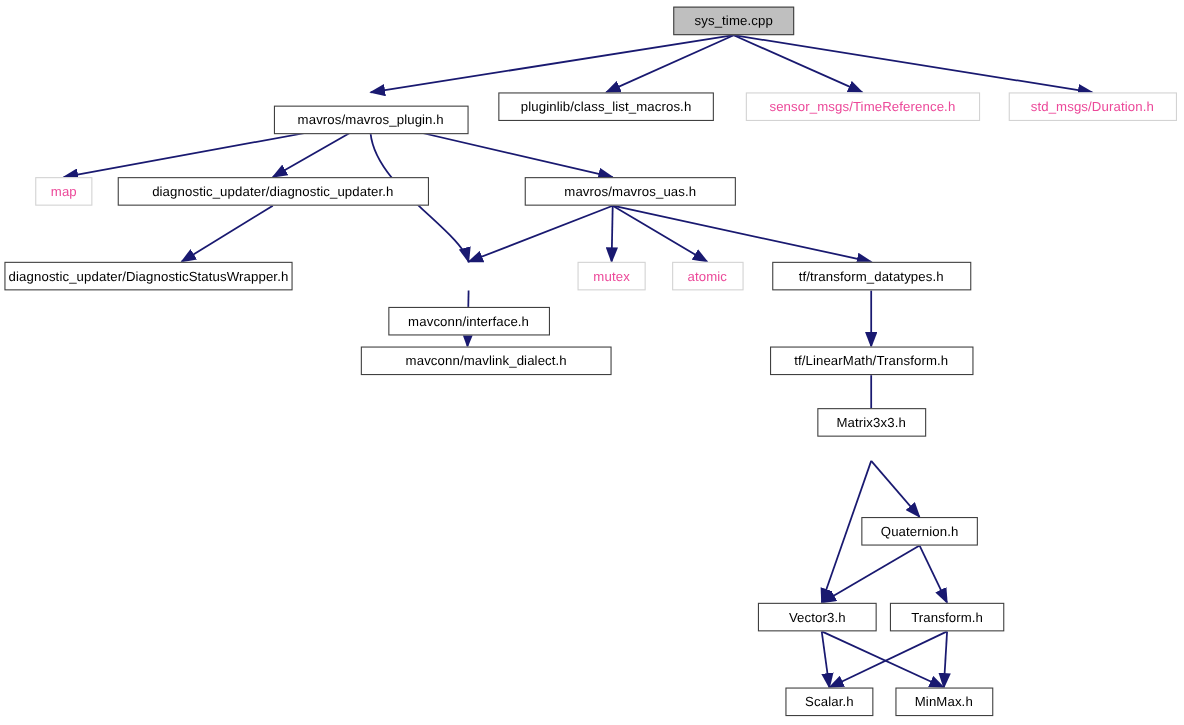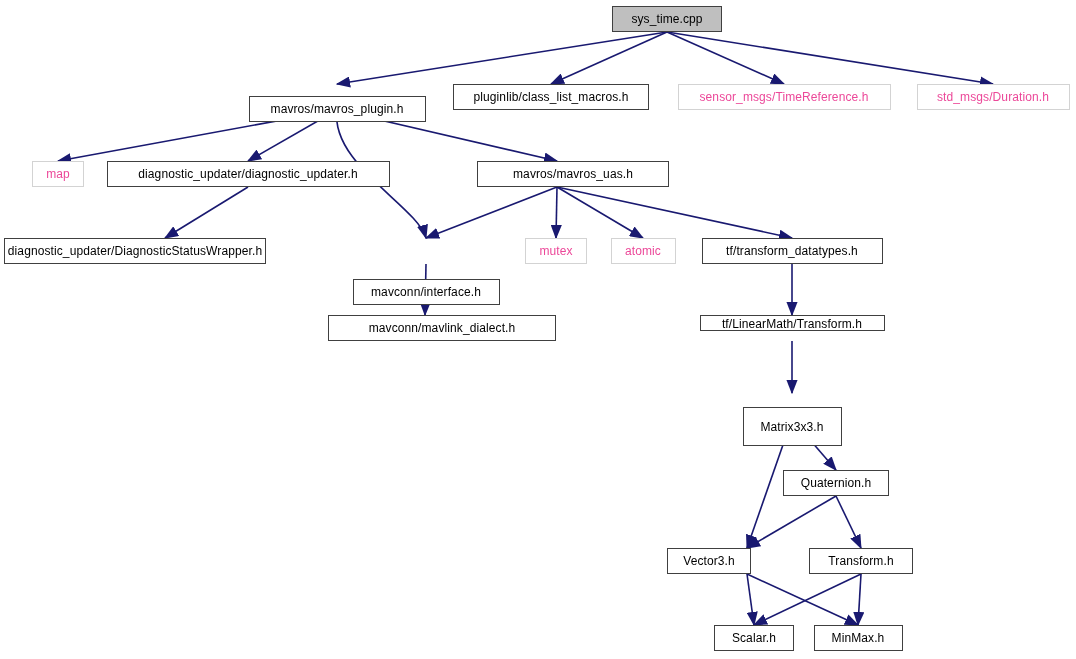--- a/index.html
+++ b/index.html
@@ -126,30 +126,30 @@
       </div>
       <div class="node external" style="left: 610.5px; top: 238px; width: 65px; height: 26px;">
         <span class="node-label">atomic</span>
       </div>
       <div class="node" style="left: 701.5px; top: 238px; width: 181px; height: 26px;">
         <span class="node-label">tf/transform_datatypes.h</span>
       </div>
       <div class="node" style="left: 328px; top: 315px; width: 228px; height: 26px;">
         <span class="node-label">mavconn/mavlink_dialect.h</span>
       </div>
-      <div class="node" style="left: 699.5px; top: 315px; width: 185px; height: 16px; align-items: flex-end;">
+      <div class="node" style="left: 699.5px; top: 315px; width: 185px; height: 26px;">
         <span class="node-label">tf/LinearMath/Transform.h</span>
       </div>
-      <div class="node" style="left: 742.5px; top: 407px; width: 99px; height: 39px; justify-content: center;">
+      <div class="node" style="left: 742.5px; top: 371px; width: 99px; height: 26px; justify-content: center;">
         <span class="node-label">Matrix3x3.h</span>
       </div>
       <div class="node" style="left: 783px; top: 470px; width: 106px; height: 26px; align-items: center;">
         <span class="node-label">Quaternion.h</span>
       </div>
-      <div class="node" style="left: 667px; top: 548px; width: 84px; height: 26px;">
+      <div class="node" style="left: 689px; top: 548px; width: 108px; height: 26px;">
         <span class="node-label">Vector3.h</span>
       </div>
       <div class="node" style="left: 809px; top: 548px; width: 104px; height: 26px;">
         <span class="node-label">Transform.h</span>
       </div>
       <div class="node" style="left: 714px; top: 625px; width: 80px; height: 26px;">
         <span class="node-label">Scalar.h</span>
       </div>
       <div class="node" style="left: 813.5px; top: 625px; width: 89px; height: 26px;">
         <span class="node-label">MinMax.h</span>

